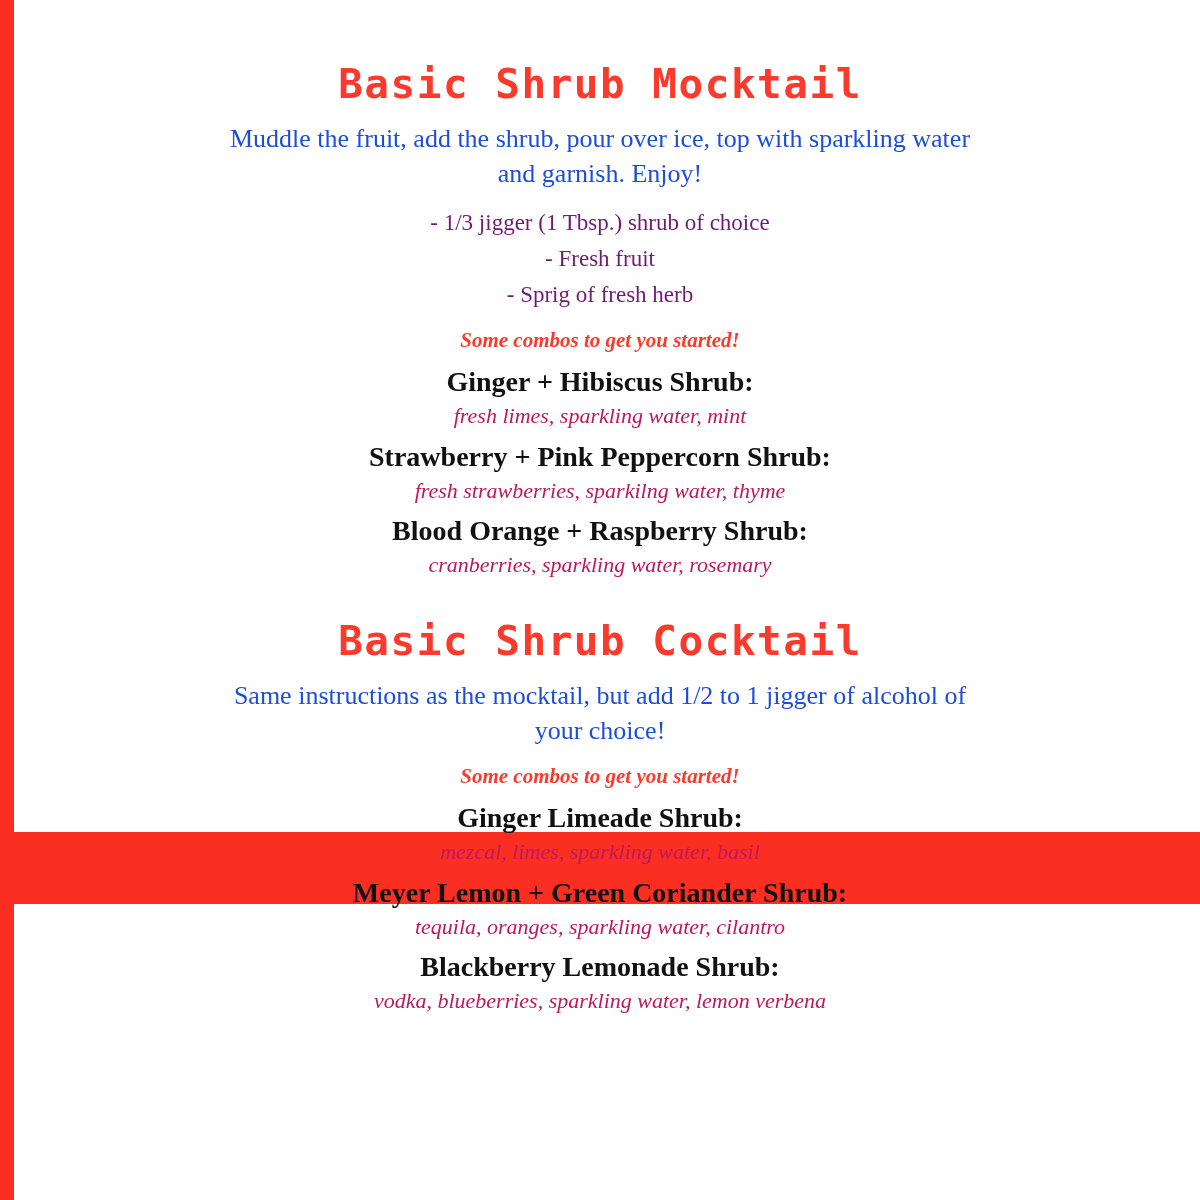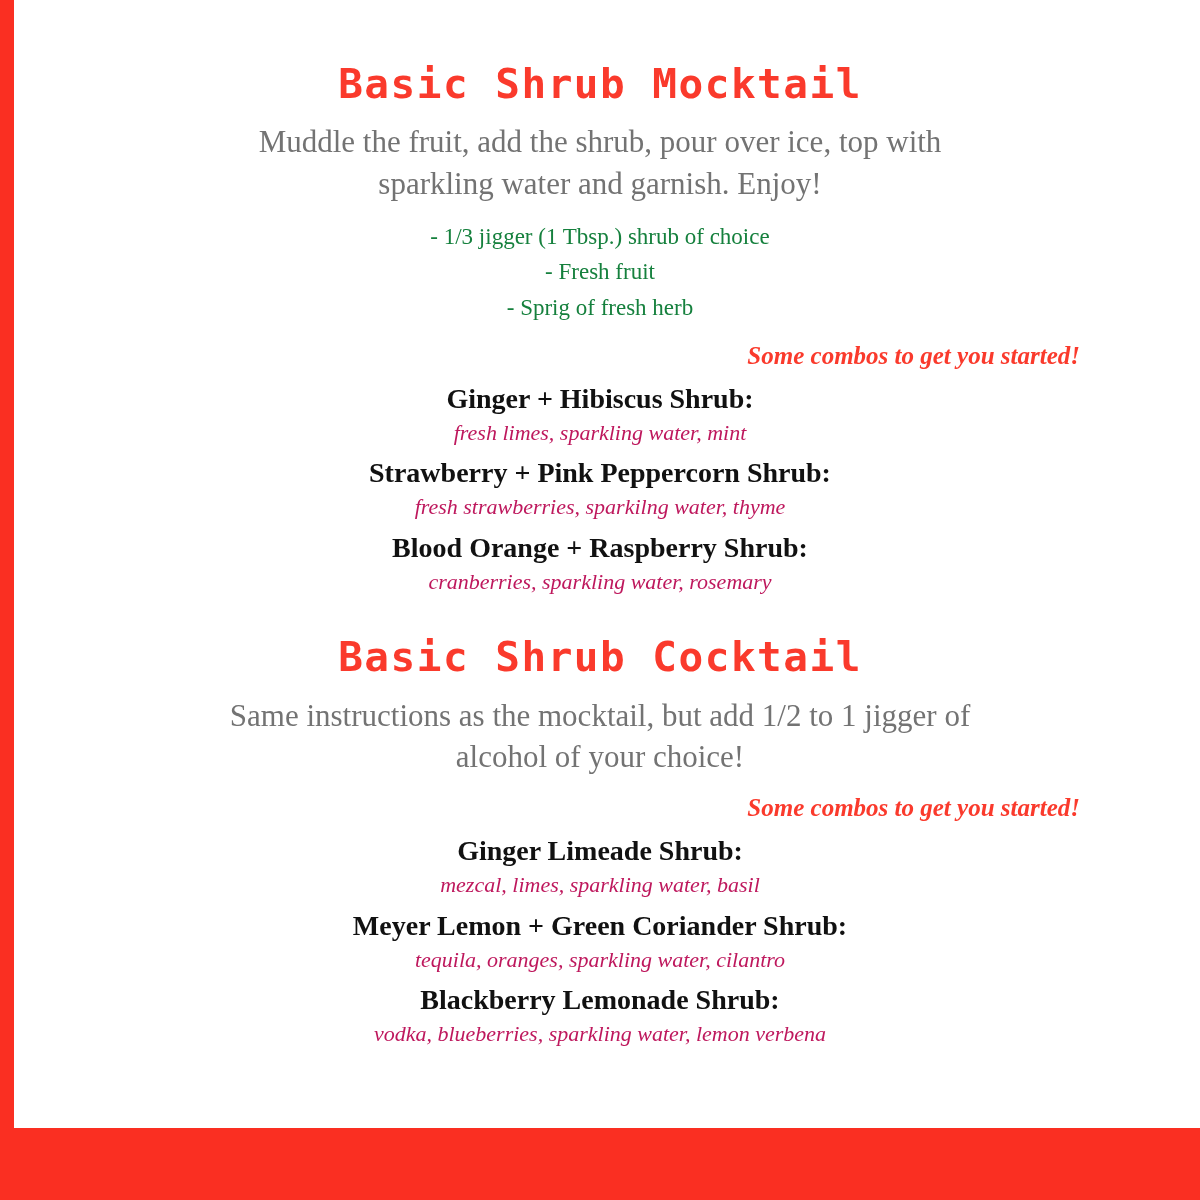--- a/index.html
+++ b/index.html
@@ -9,21 +9,21 @@
   body {
     width: 1200px;
     height: 1200px;
     background: #ffffff;
     font-family: "Liberation Serif", serif;
     overflow: hidden;
     position: relative;
   }
   .page {
     width: 1200px;
-    height: 1200px;
+    height: 904px;
     box-sizing: border-box;
     position: relative;
     display: flex;
     flex-direction: column;
   }
   .left-bar {
     position: absolute;
     left: 0;
     top: 0;
     width: 14px;
@@ -48,40 +48,39 @@
     color: #fa3a2c;
     font-family: "DejaVu Sans Mono", monospace;
     font-weight: bold;
     font-size: 41px;
     letter-spacing: 1.5px;
     margin: 0 0 14px 0;
     line-height: 1.1;
   }
   .instructions {
     font-family: "Liberation Serif", serif;
-    font-size: 31px;
-    color: #737373;
+    font-size: 26px;
+    color: #1d4ed8;
     line-height: 1.35;
     margin: 0 auto 14px auto;
     max-width: 760px;
   }
   .ingredient {
     font-family: "Liberation Serif", serif;
     font-size: 23px;
-    color: #15803d;
+    color: #701a75;
     line-height: 1.55;
   }
   .combos-lead {
     color: #fa3a2c;
     font-family: "Liberation Serif", serif;
     font-style: italic;
     font-weight: bold;
-    font-size: 25px;
+    font-size: 21px;
     margin: 16px 0 10px 0;
-    text-align: right;
   }
   .combo-name {
     font-family: "Liberation Serif", serif;
     font-weight: bold;
     font-size: 28px;
     color: #111111;
     line-height: 1.35;
     margin-top: 6px;
   }
   .combo-desc {

